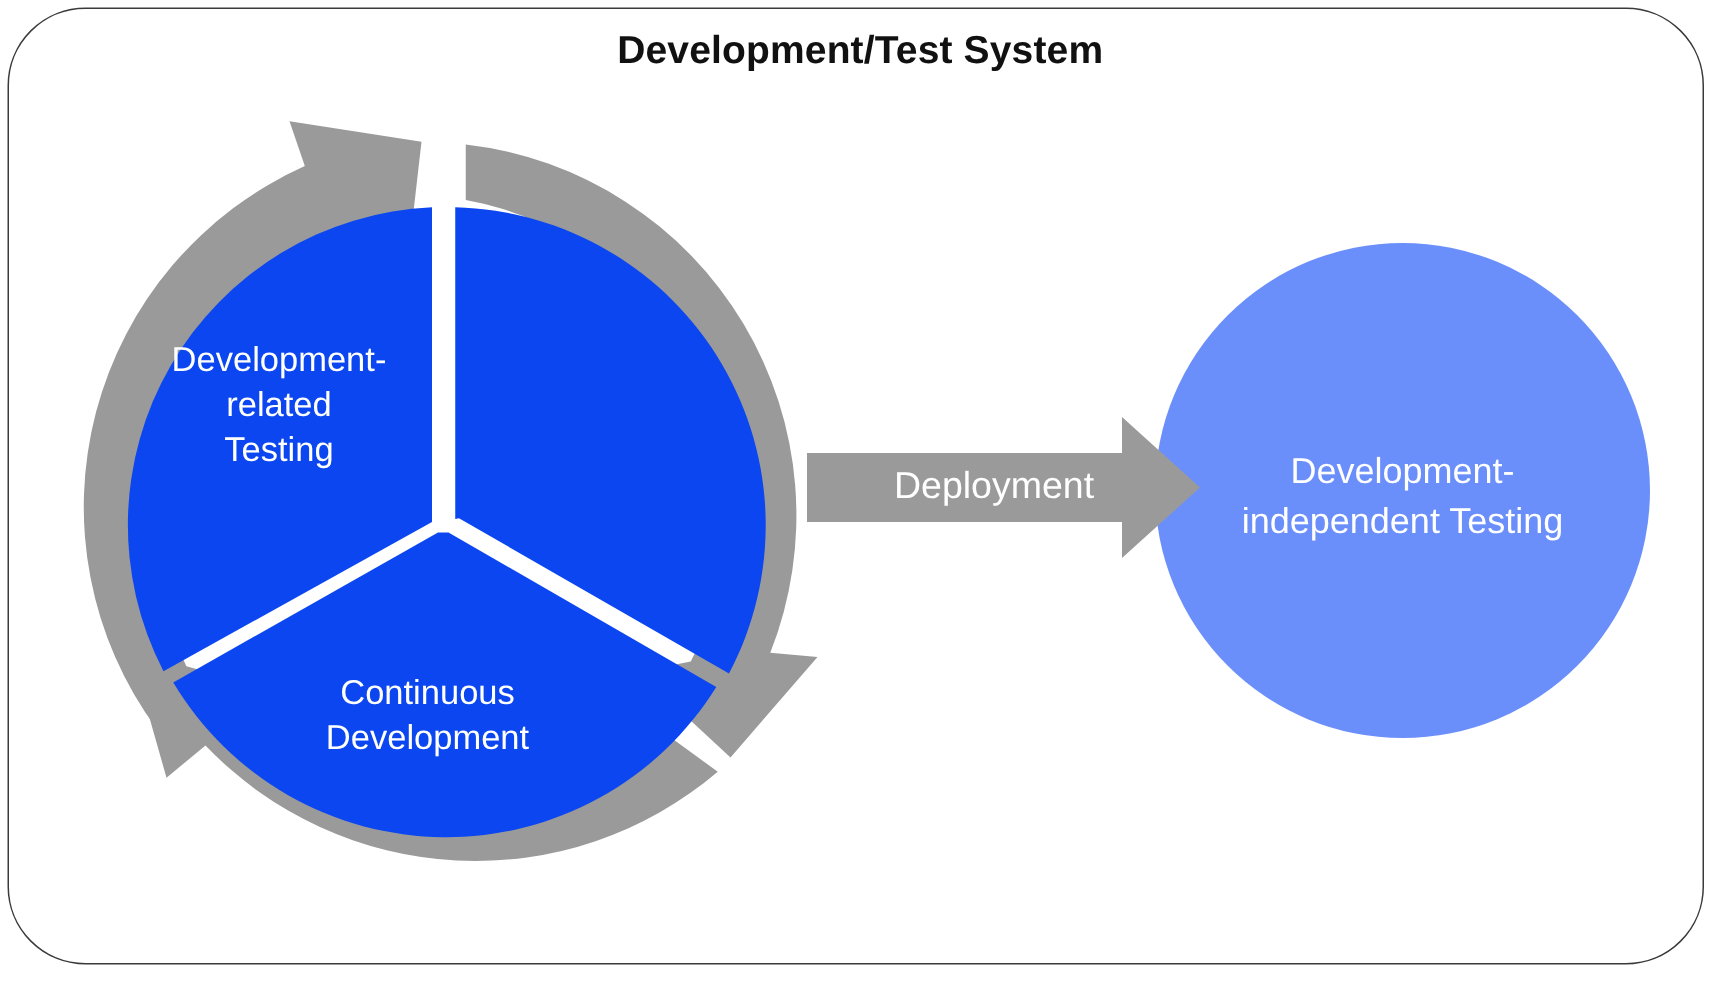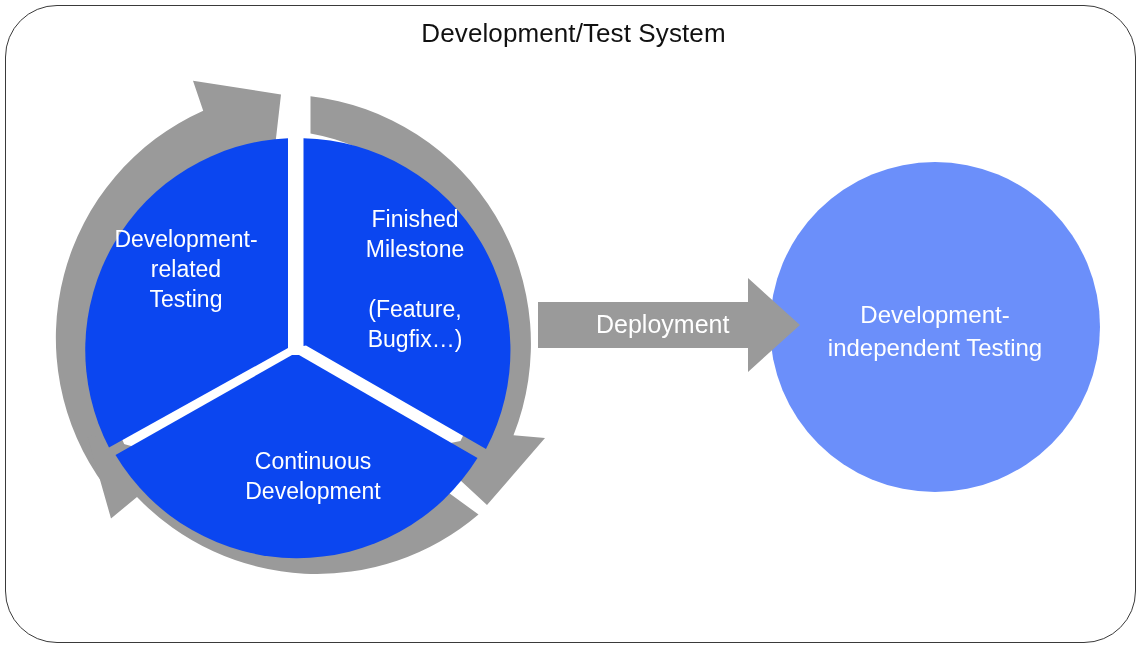--- a/index.html
+++ b/index.html
@@ -28,21 +28,21 @@
     box-sizing: border-box;
     background: #ffffff;
   }
   .title {
     position: absolute;
     left: 0;
     top: 18px;
     width: 1147px;
     text-align: center;
     font-size: 26px;
-    font-weight: normal;
+    font-weight: bold;
     color: #111111;
     letter-spacing: 0.1px;
   }
   svg.art {
     position: absolute;
     left: 0;
     top: 0;
     width: 1147px;
     height: 657px;
   }
@@ -59,21 +59,21 @@
     left: 86px;
     top: 224px;
     width: 200px;
   }
   #label-finished {
     left: 320px;
     top: 204px;
     width: 190px;
   }
   #label-continuous {
-    left: 208px;
+    left: 180px;
     top: 446px;
     width: 210px;
   }
   #label-deployment {
     left: 560px;
     top: 308px;
     width: 190px;
     font-size: 25px;
     line-height: 32px;
     text-align: left;
@@ -157,25 +157,20 @@
          L 748 372
          L 748 348
          L 538 348
          Z"></path>
   </svg>
 
   <div class="seg-label" id="label-dev-related">Development-
 related
 Testing</div>
 
-  <div class="seg-label" id="label-finished">Finished
-Milestone
-
-(Feature,
-Bugfix…)</div>
 
   <div class="seg-label" id="label-continuous">Continuous
 Development</div>
 
   <div class="seg-label" id="label-deployment">Deployment</div>
 
   <div class="seg-label" id="label-dev-independent">Development-
 independent Testing</div>
 
 </div>

